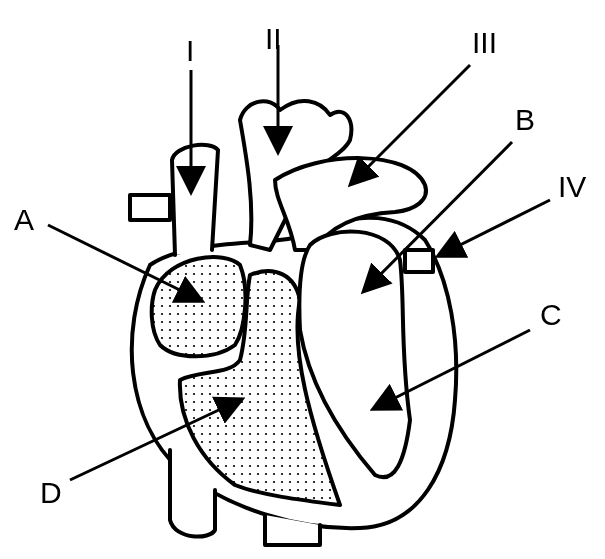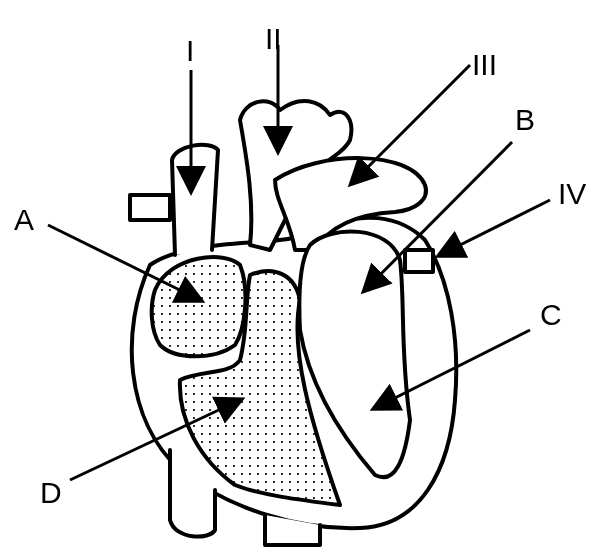--- a/index.html
+++ b/index.html
@@ -50,19 +50,19 @@
       <line x1="512" y1="142" x2="365" y2="290" marker-end="url(#ah)"></line>
       <line x1="550" y1="200" x2="440" y2="255" marker-end="url(#ah)"></line>
       <line x1="48" y1="225" x2="200" y2="300" marker-end="url(#ah)"></line>
       <line x1="530" y1="330" x2="375" y2="408" marker-end="url(#ah)"></line>
       <line x1="70" y1="480" x2="240" y2="400" marker-end="url(#ah)"></line>
     </g>
   </svg>
 
   <div class="lbl" style="left:186px;top:36px">I</div>
   <div class="lbl" style="left:265px;top:24px">II</div>
-  <div class="lbl" style="left:472px;top:50px">III</div>
+  <div class="lbl" style="left:472px;top:28px">III</div>
   <div class="lbl" style="left:515px;top:105px">B</div>
-  <div class="lbl" style="left:558px;top:179px">IV</div>
+  <div class="lbl" style="left:558px;top:172px">IV</div>
   <div class="lbl" style="left:14px;top:205px">A</div>
   <div class="lbl" style="left:540px;top:300px">C</div>
   <div class="lbl" style="left:40px;top:478px">D</div>
 </div>
 
 </body></html>

